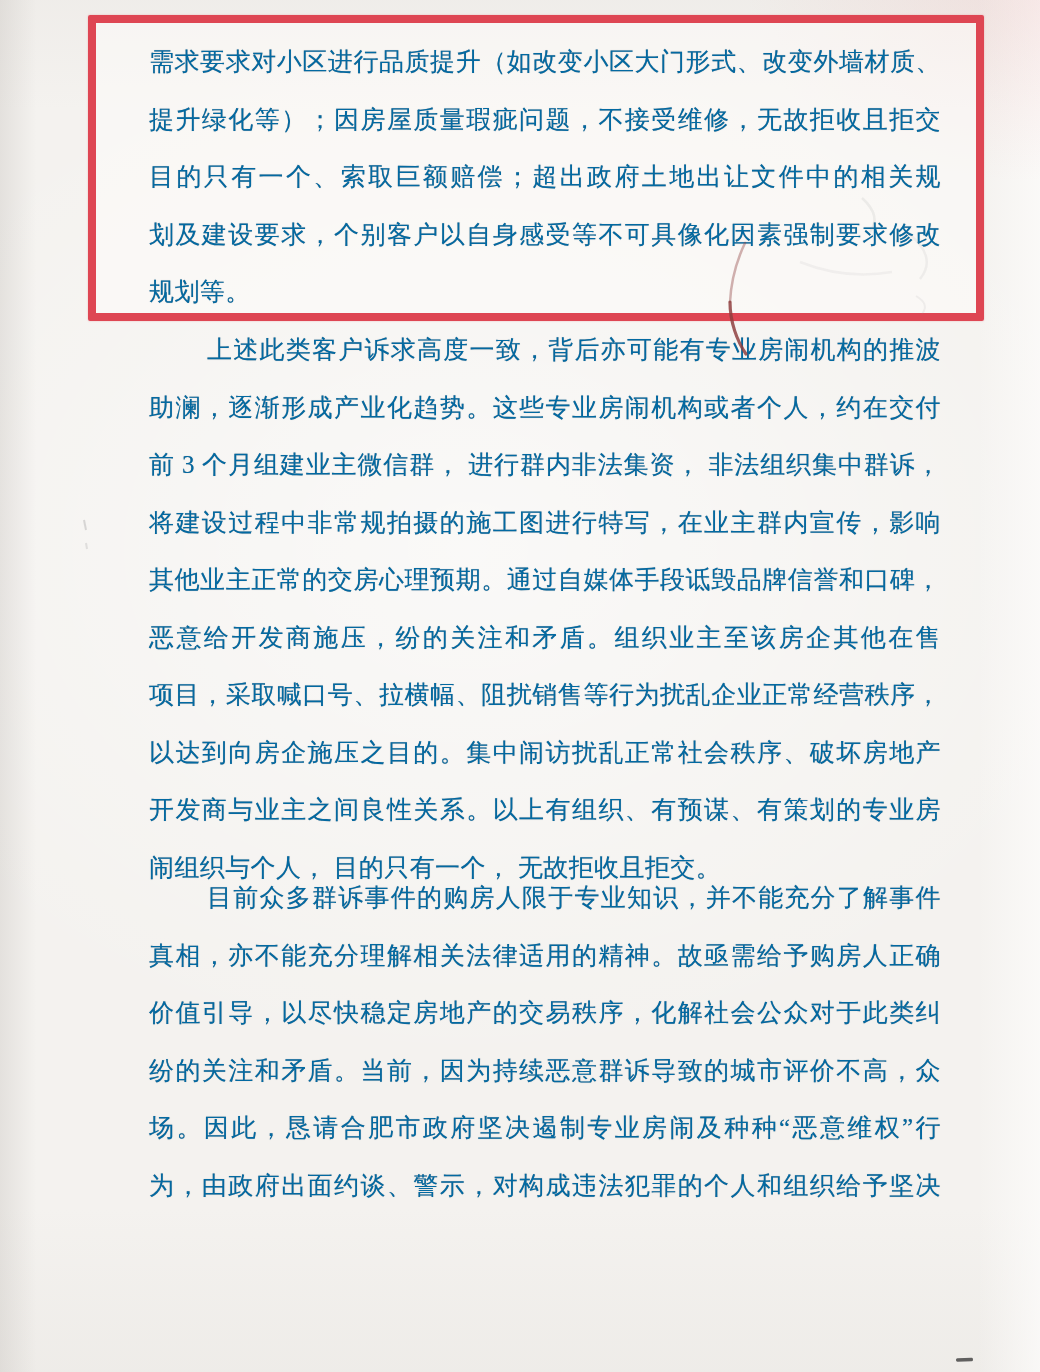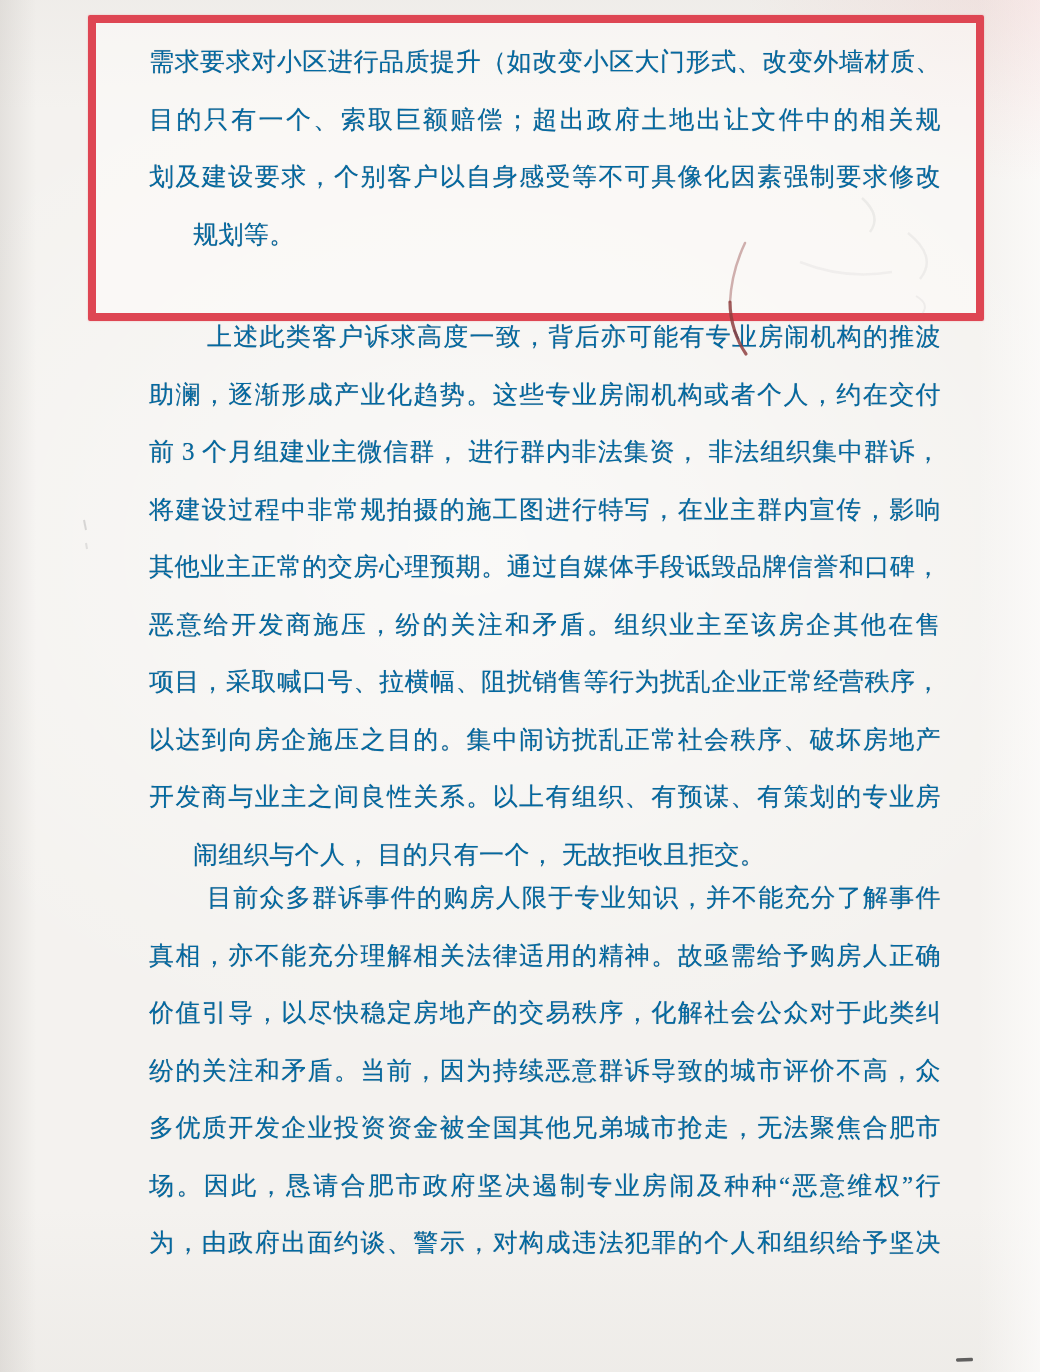--- a/index.html
+++ b/index.html
@@ -30,24 +30,24 @@
     text-shadow: 0 0 0.7px rgba(80,80,85,0.55);
     z-index: 2;
   }
   .line {
     height: 57.5px;
     line-height: 57.5px;
     white-space: nowrap;
     overflow: visible;
   }
   .line.j { text-align: justify; text-align-last: justify; }
-  .line.s { text-align: left; margin-left: 44px; }
+  .line.s { text-align: left; }
   .line.ind { padding-left: 58px; }
   #para-1 { top: 33px; }
-  #para-2 { top: 308px; }
+  #para-2 { top: 321px; }
   #para-3 { top: 869px; }
   .highlight-box {
     position: absolute;
     left: 88px; top: 15px;
     width: 896px; height: 306px;
     border: 8px solid #de4653;
     border-radius: 2px;
     box-sizing: border-box;
     background: rgba(253,252,250,0.55);
     box-shadow: 0 0 2px rgba(222,70,83,0.35);
@@ -61,20 +61,21 @@
 </style>
 </head>
 <body>
 
 <div class="scan-bg"></div>
 
 <div class="highlight-box"></div>
 
 <div class="para" id="para-1">
   <div class="line j">需求要求对小区进行品质提升（如改变小区大门形式、改变外墙材质、</div>
+  <div class="line j">提升绿化等）；因房屋质量瑕疵问题，不接受维修，无故拒收且拒交</div>
   <div class="line j">目的只有一个、索取巨额赔偿；超出政府土地出让文件中的相关规</div>
   <div class="line j">划及建设要求，个别客户以自身感受等不可具像化因素强制要求修改</div>
   <div class="line s">规划等。</div>
 </div>
 
 <div class="para" id="para-2">
   <div class="line j ind">上述此类客户诉求高度一致，背后亦可能有专业房闹机构的推波</div>
   <div class="line j">助澜，逐渐形成产业化趋势。这些专业房闹机构或者个人，约在交付</div>
   <div class="line j">前 3 个月组建业主微信群， 进行群内非法集资， 非法组织集中群诉，</div>
   <div class="line j">将建设过程中非常规拍摄的施工图进行特写，在业主群内宣传，影响</div>
@@ -84,21 +85,20 @@
   <div class="line j">以达到向房企施压之目的。集中闹访扰乱正常社会秩序、破坏房地产</div>
   <div class="line j">开发商与业主之间良性关系。以上有组织、有预谋、有策划的专业房</div>
   <div class="line s">闹组织与个人， 目的只有一个， 无故拒收且拒交。</div>
 </div>
 
 <div class="para" id="para-3">
   <div class="line j ind">目前众多群诉事件的购房人限于专业知识，并不能充分了解事件</div>
   <div class="line j">真相，亦不能充分理解相关法律适用的精神。故亟需给予购房人正确</div>
   <div class="line j">价值引导，以尽快稳定房地产的交易秩序，化解社会公众对于此类纠</div>
   <div class="line j">纷的关注和矛盾。当前，因为持续恶意群诉导致的城市评价不高，众</div>
-  <div class="line j">多优质开发企业投资资金被全国其他兄弟城市抢走，无法聚焦合肥市</div>
   <div class="line j">场。因此，恳请合肥市政府坚决遏制专业房闹及种种“恶意维权”行</div>
   <div class="line j">为，由政府出面约谈、警示，对构成违法犯罪的个人和组织给予坚决</div>
 </div>
 
 <svg class="marks-overlay" width="1040" height="1372" viewBox="0 0 1040 1372">
 
   <path d="M 745 243 C 736 262 731 283 730 302" fill="none" stroke-width="2.5" stroke-linecap="round" opacity="0.4" stroke="#8f4040"></path>
   <path d="M 730 302 C 730 322 737 341 746 354" fill="none" stroke-width="3.2" stroke-linecap="round" opacity="0.85" stroke="#8f4040"></path>
 
   <path d="M 862 198 q 20 18 8 34" fill="none" stroke-width="2.5" opacity="0.14" stroke="#9a9a9a"></path>

